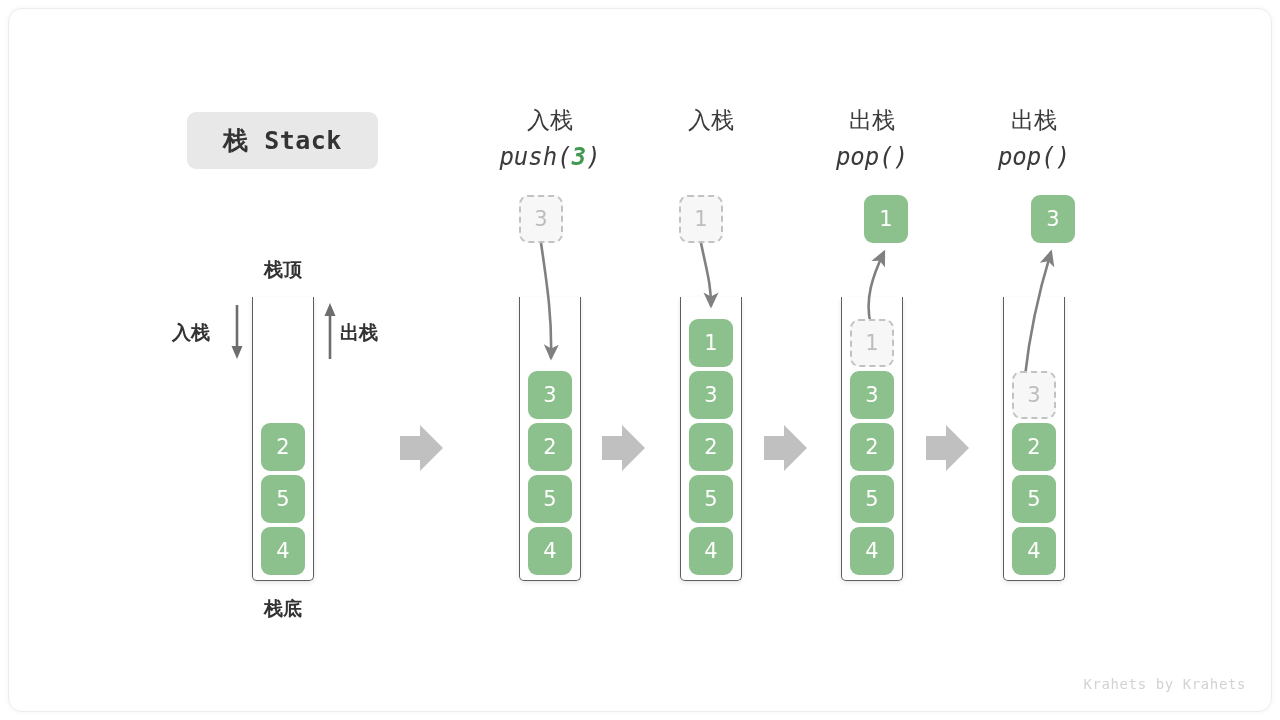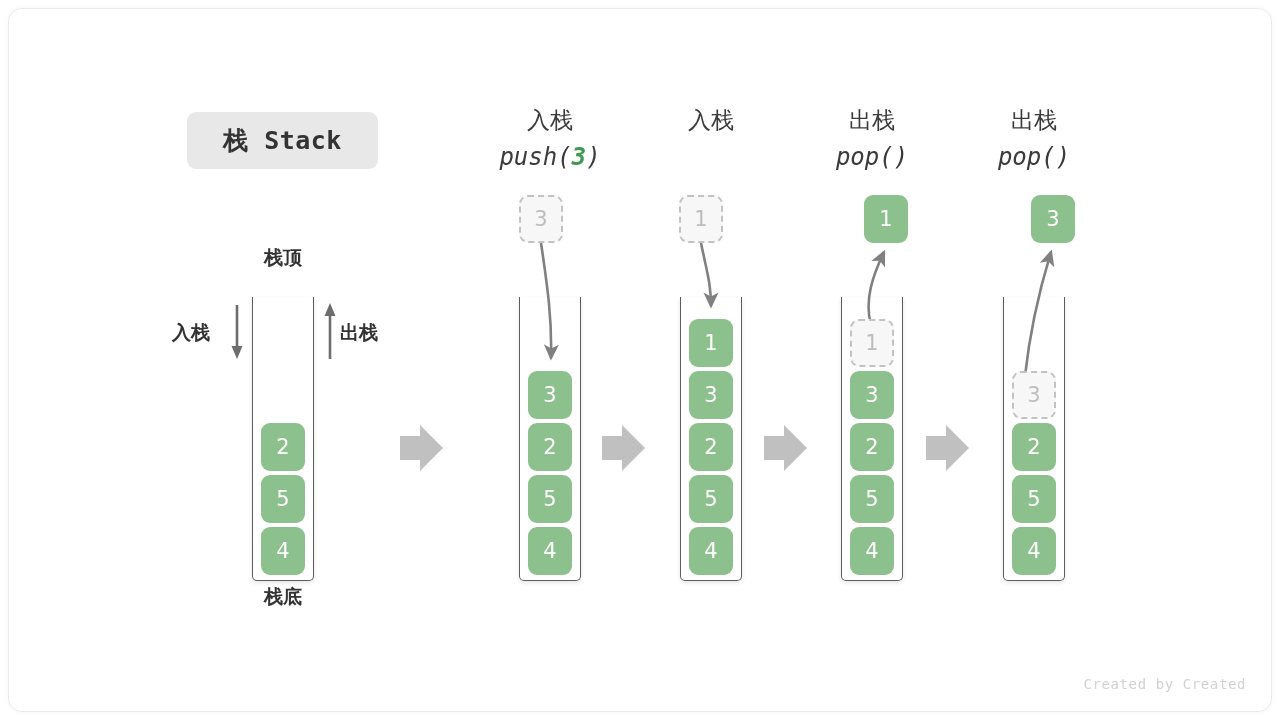--- a/index.html
+++ b/index.html
@@ -127,20 +127,21 @@
     color: #333333;
     white-space: nowrap;
   }
   .stack-pos-label {
     font-family: "DejaVu Sans", "Liberation Sans", sans-serif;
     font-size: 19px;
     font-weight: bold;
     color: #333333;
     width: 120px;
     text-align: center;
+    margin-top: 12px;
   }
 
   
   .watermark {
     right: 34px;
     bottom: 28px;
     font-family: "DejaVu Sans Mono", "Liberation Mono", monospace;
     font-size: 14px;
     color: #d2d2d2;
     letter-spacing: 0.6px;
@@ -263,16 +264,16 @@
     <div class="abs cell filled" style="left:850px; top:475px;">5</div>
     <div class="abs cell filled" style="left:850px; top:527px;">4</div>
 
     <div class="abs cell filled" style="left:1031px; top:195px;">3</div>
     <div class="abs stack-box shadowed" style="left:1003px; top:297px;"></div>
     <div class="abs cell ghost" style="left:1012px; top:371px;">3</div>
     <div class="abs cell filled" style="left:1012px; top:423px;">2</div>
     <div class="abs cell filled" style="left:1012px; top:475px;">5</div>
     <div class="abs cell filled" style="left:1012px; top:527px;">4</div>
 
-    <div class="abs watermark">Created by Created</div>
+    <div class="abs watermark">Krahets by Krahets</div>
 
   </div>
 </div>
 
 </body></html>

